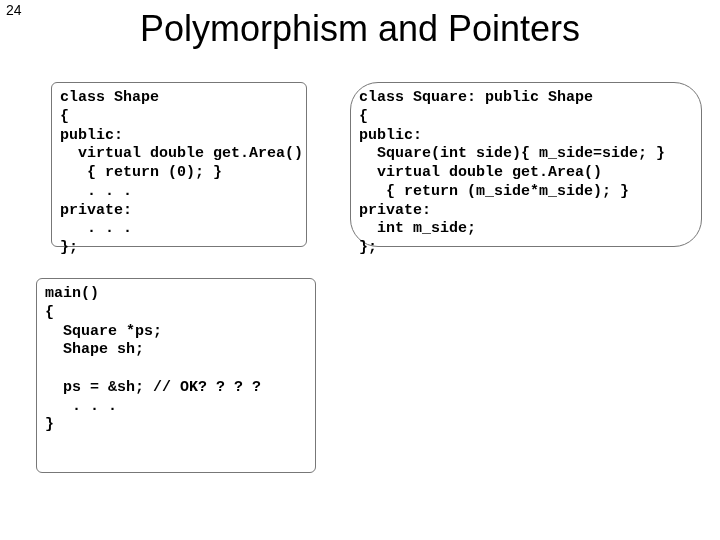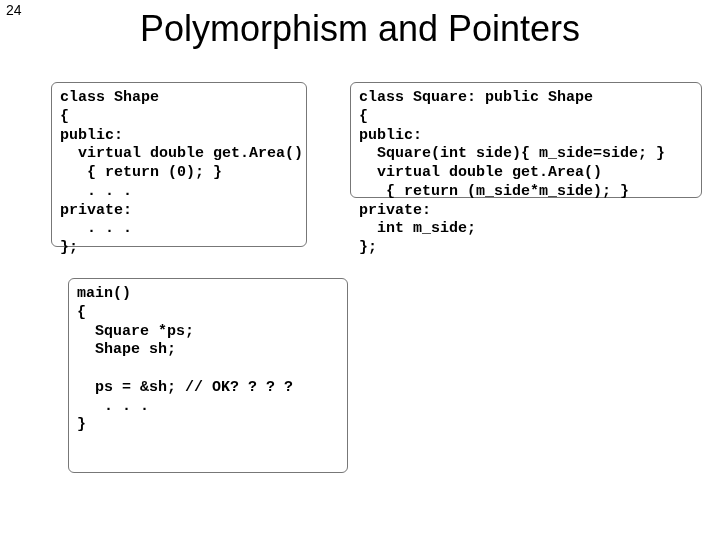--- a/index.html
+++ b/index.html
@@ -38,22 +38,22 @@
     background: #fff;
     padding: 6px 8px;
     font-family: 'Courier New', monospace;
     font-weight: bold;
     font-size: 15px;
     line-height: 1.25;
     white-space: pre;
     color: #000;
   }
   .box-shape  { top: 82px;  left: 36px;  width: 256px; height: 165px; margin-left: 15px; }
-  .box-square { top: 82px;  left: 350px; width: 352px; height: 116px; }
-  .box-main   { top: 278px; left: 36px;  width: 280px; height: 195px; margin-left: 32px; }
+  .box-square { top: 82px;  left: 350px; width: 352px; height: 165px; border-radius: 28px; }
+  .box-main   { top: 278px; left: 36px;  width: 280px; height: 195px; }
   .question {
     position: absolute;
     top: 264px; left: 336px; width: 360px;
     font-family: 'Comic Sans MS', cursive, sans-serif;
     font-size: 22px;
     color: #000;
     line-height: 1.2;
   }
   .question .qword { color: #0033cc; }
 </style>

